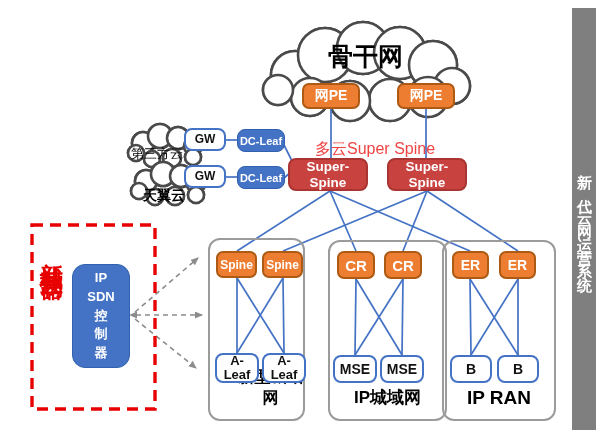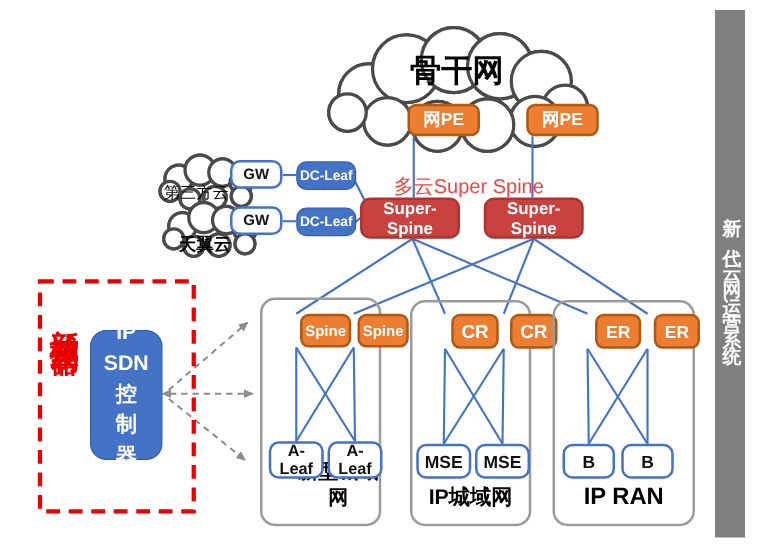--- a/index.html
+++ b/index.html
@@ -1,21 +1,21 @@
 <!DOCTYPE html>
 <html><head>
 <meta charset="utf-8">
 <style>
   html,body{margin:0;padding:0;background:#fff;}
   body{width:613px;height:435px;position:relative;overflow:hidden;
        font-family:"Liberation Sans","DejaVu Sans",sans-serif;}
   .abs{position:absolute;box-sizing:border-box;}
   .flexc{display:flex;align-items:center;justify-content:center;text-align:center;}
   
-  .obox{background:#ED7D31;border:2px solid #AC5A14;border-radius:7px;color:#fff;font-weight:bold;margin-left:24px;}
+  .obox{background:#ED7D31;border:2px solid #AC5A14;border-radius:7px;color:#fff;font-weight:bold;}
   .rbox{background:#C8423F;border:2px solid #A93431;border-radius:8px;color:#fff;font-weight:bold;line-height:1.12;}
   .bluebox{background:#4472C4;border:1px solid #3160AE;border-radius:8px;color:#fff;font-weight:bold;}
   .wbox{background:#fff;border:2px solid #4472C4;border-radius:8px;color:#111;font-weight:bold;line-height:1.05;}
   .gframe{border:2px solid #9B9B9B;border-radius:12px;background:transparent;}
   .glabel{position:absolute;left:0;right:0;bottom:10px;text-align:center;color:#000;font-weight:bold;}
   .vtext{writing-mode:vertical-rl;text-orientation:upright;}
   .prelines{white-space:pre-line;line-height:1.45;}
   .cs{stroke:#4A4A4A;stroke-width:2.6;}
   .cf{stroke:none;}
   svg{position:absolute;left:0;top:0;}
@@ -128,35 +128,35 @@
 
 <div class="abs" style="left:143px;top:187px;width:60px;height:16px;font-size:14px;font-weight:bold;color:#000;">天翼云</div>
 <div class="abs flexc wbox" style="left:184px;top:165px;width:42px;height:23px;font-size:12px;">GW</div>
 <div class="abs flexc bluebox" style="left:237px;top:166px;width:48px;height:23px;font-size:11px;">DC-Leaf</div>
 
 <div class="abs" style="left:315px;top:139px;width:140px;height:20px;font-size:16px;color:#ef4444;">多云Super Spine</div>
 <div class="abs flexc rbox" style="left:288px;top:158px;width:80px;height:33px;font-size:13.5px;padding:0 4px;">Super-Spine</div>
 <div class="abs flexc rbox" style="left:387px;top:158px;width:80px;height:33px;font-size:13.5px;padding:0 4px;">Super-Spine</div>
 
 <div class="abs vtext" style="left:37px;top:244px;height:150px;font-size:23px;font-weight:bold;color:#E80000;letter-spacing:4px;">新城控制器</div>
-<div class="abs flexc bluebox prelines" style="left:72px;top:264px;width:58px;height:104px;border-radius:13px;font-size:17px;">IP
+<div class="abs flexc bluebox prelines" style="left:72px;top:264px;width:58px;height:104px;border-radius:13px;font-size:13px;">IP
 SDN
 控
 制
 器</div>
 
 <div class="abs gframe" style="left:208px;top:238px;width:97px;height:183px;">
   <div class="glabel" style="font-size:16px;padding-left:28px;">新型城域网</div>
 </div>
 <div class="abs flexc obox" style="left:216px;top:251px;width:41px;height:27px;font-size:12px;">Spine</div>
 <div class="abs flexc obox" style="left:262px;top:251px;width:41px;height:27px;font-size:12px;">Spine</div>
 <div class="abs flexc wbox" style="left:215px;top:353px;width:44px;height:30px;font-size:13px;padding:0 4px;">A-Leaf</div>
 <div class="abs flexc wbox" style="left:262px;top:353px;width:44px;height:30px;font-size:13px;padding:0 4px;">A-Leaf</div>
 
-<div class="abs gframe" style="left:328px;top:240px;width:97px;height:181px;">
+<div class="abs gframe" style="left:328px;top:240px;width:119px;height:181px;">
   <div class="glabel" style="font-size:17px;">IP城域网</div>
 </div>
 <div class="abs flexc obox" style="left:337px;top:251px;width:38px;height:28px;font-size:15px;">CR</div>
 <div class="abs flexc obox" style="left:384px;top:251px;width:38px;height:28px;font-size:15px;">CR</div>
 <div class="abs flexc wbox" style="left:333px;top:355px;width:44px;height:28px;font-size:14px;">MSE</div>
 <div class="abs flexc wbox" style="left:380px;top:355px;width:44px;height:28px;font-size:14px;">MSE</div>
 
 <div class="abs gframe" style="left:442px;top:240px;width:114px;height:181px;">
   <div class="glabel" style="font-size:19px;">IP RAN</div>
 </div>

